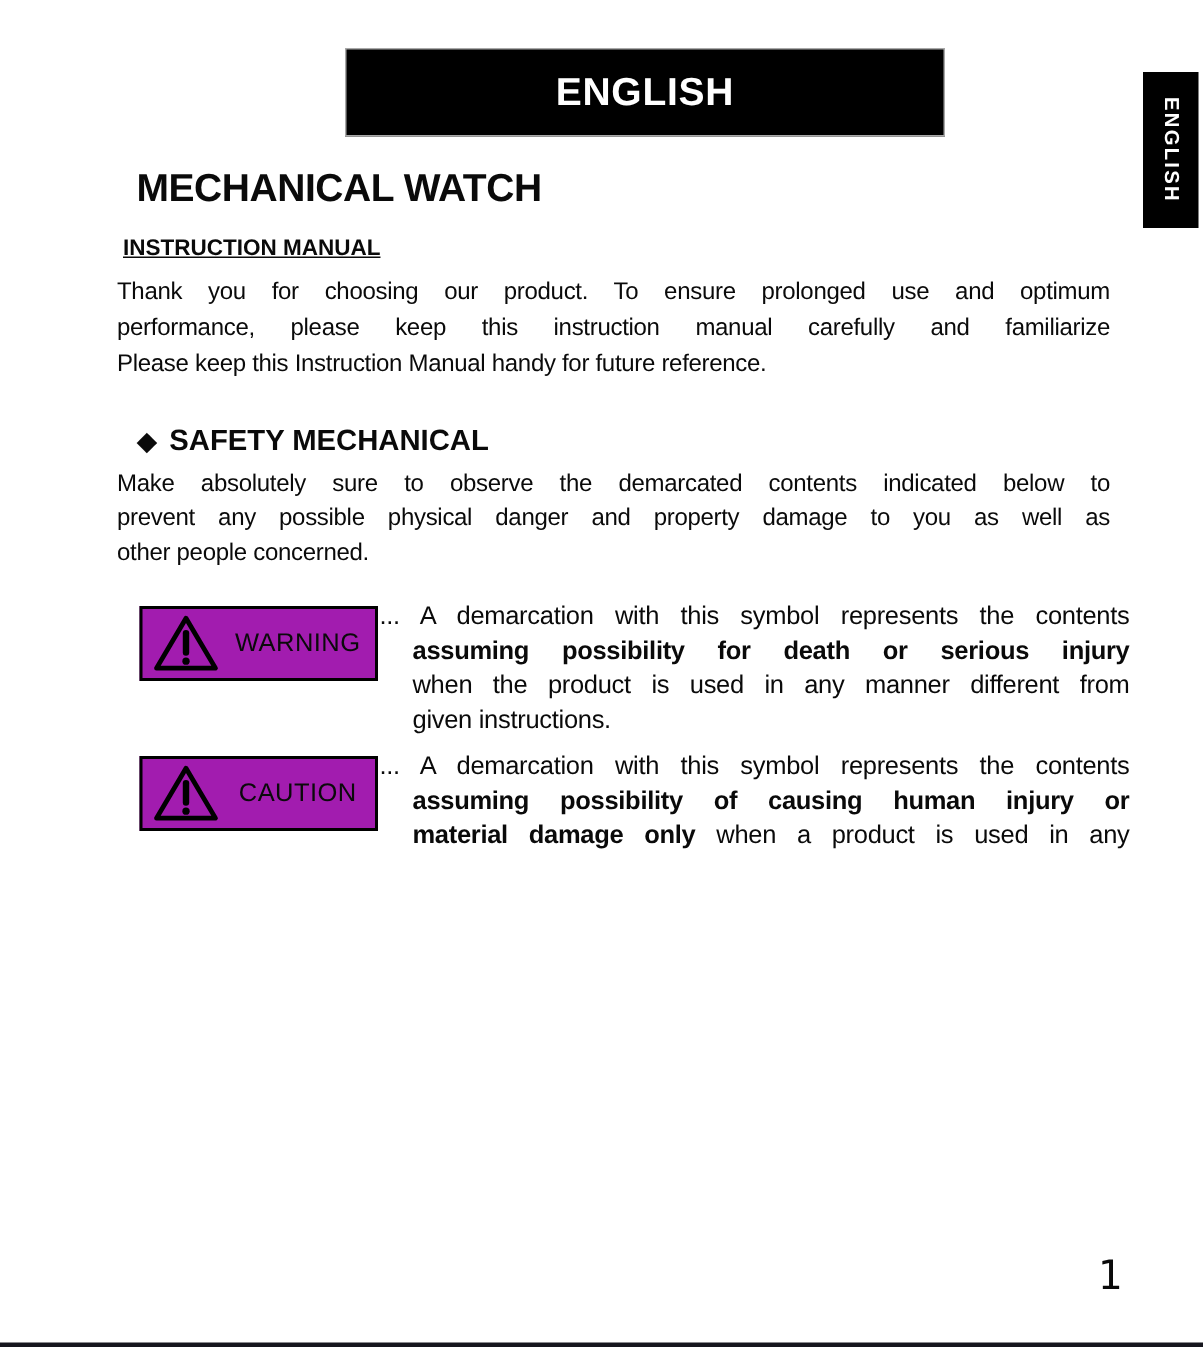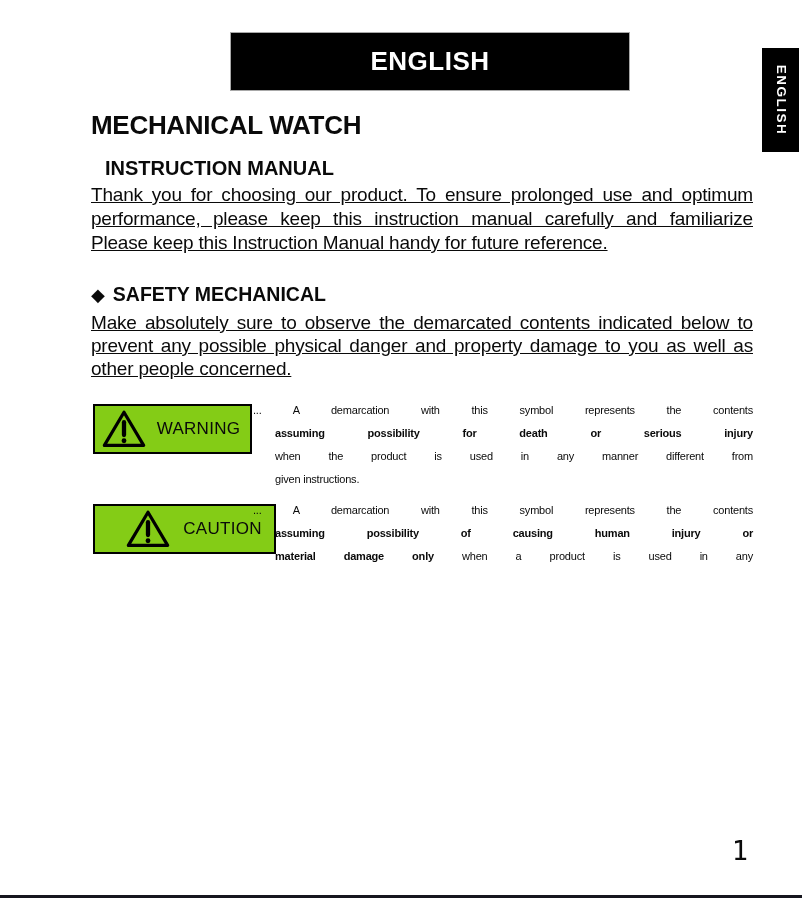--- a/index.html
+++ b/index.html
@@ -62,34 +62,34 @@
     position: absolute;
     left: 91px;
     top: 110px;
     margin: 0;
     font-size: 26px;
     font-weight: bold;
     letter-spacing: -0.3px;
   }
   .subtitle {
     position: absolute;
-    left: 105px;
+    left: 82px;
     top: 157px;
     margin: 0;
-    font-size: 20px;
-    font-weight: bold;
+    font-size: 15px;
+    font-weight: bold;
+    text-decoration: underline;
   }
 
   .para {
     position: absolute;
-    left: 91px;
+    left: 78px;
     width: 662px;
-    font-size: 19px;
+    font-size: 16px;
     letter-spacing: -0.2px;
-    text-decoration: underline;
   }
   .para-intro  { top: 183px; line-height: 24px; }
   .para-safety { top: 311px; line-height: 23px; }
 
   .safety-heading {
     position: absolute;
     left: 91px;
     top: 283px;
     margin: 0;
     font-size: 19.5px;
@@ -107,43 +107,43 @@
   }
   .tline .b { font-weight: bold; }
 
   
   .notice-box {
     position: absolute;
     left: 93px;
     width: 155px;
     height: 46px;
     border: 2px solid #000000;
-    background: #84cc16;
+    background: #a21caf;
     display: flex;
     align-items: center;
   }
   .notice-box.warning { top: 404px; }
-  .notice-box.caution { top: 504px; padding-left: 24px; }
+  .notice-box.caution { top: 504px; }
   .tri-icon {
     margin-left: 6px;
     flex: 0 0 auto;
   }
   .notice-label {
     flex: 1 1 auto;
     text-align: center;
     font-size: 17px;
     letter-spacing: 0.3px;
   }
 
   
   .notice-text {
     position: absolute;
     left: 253px;
     width: 500px;
-    font-size: 11px;
+    font-size: 17px;
     line-height: 23px;
     letter-spacing: -0.2px;
   }
   .notice-text.warning { top: 399px; }
   .notice-text.caution { top: 499px; }
   .notice-text .tline.ind { margin-left: 22px; }
 
   .page-number {
     position: absolute;
     left: 690px;

